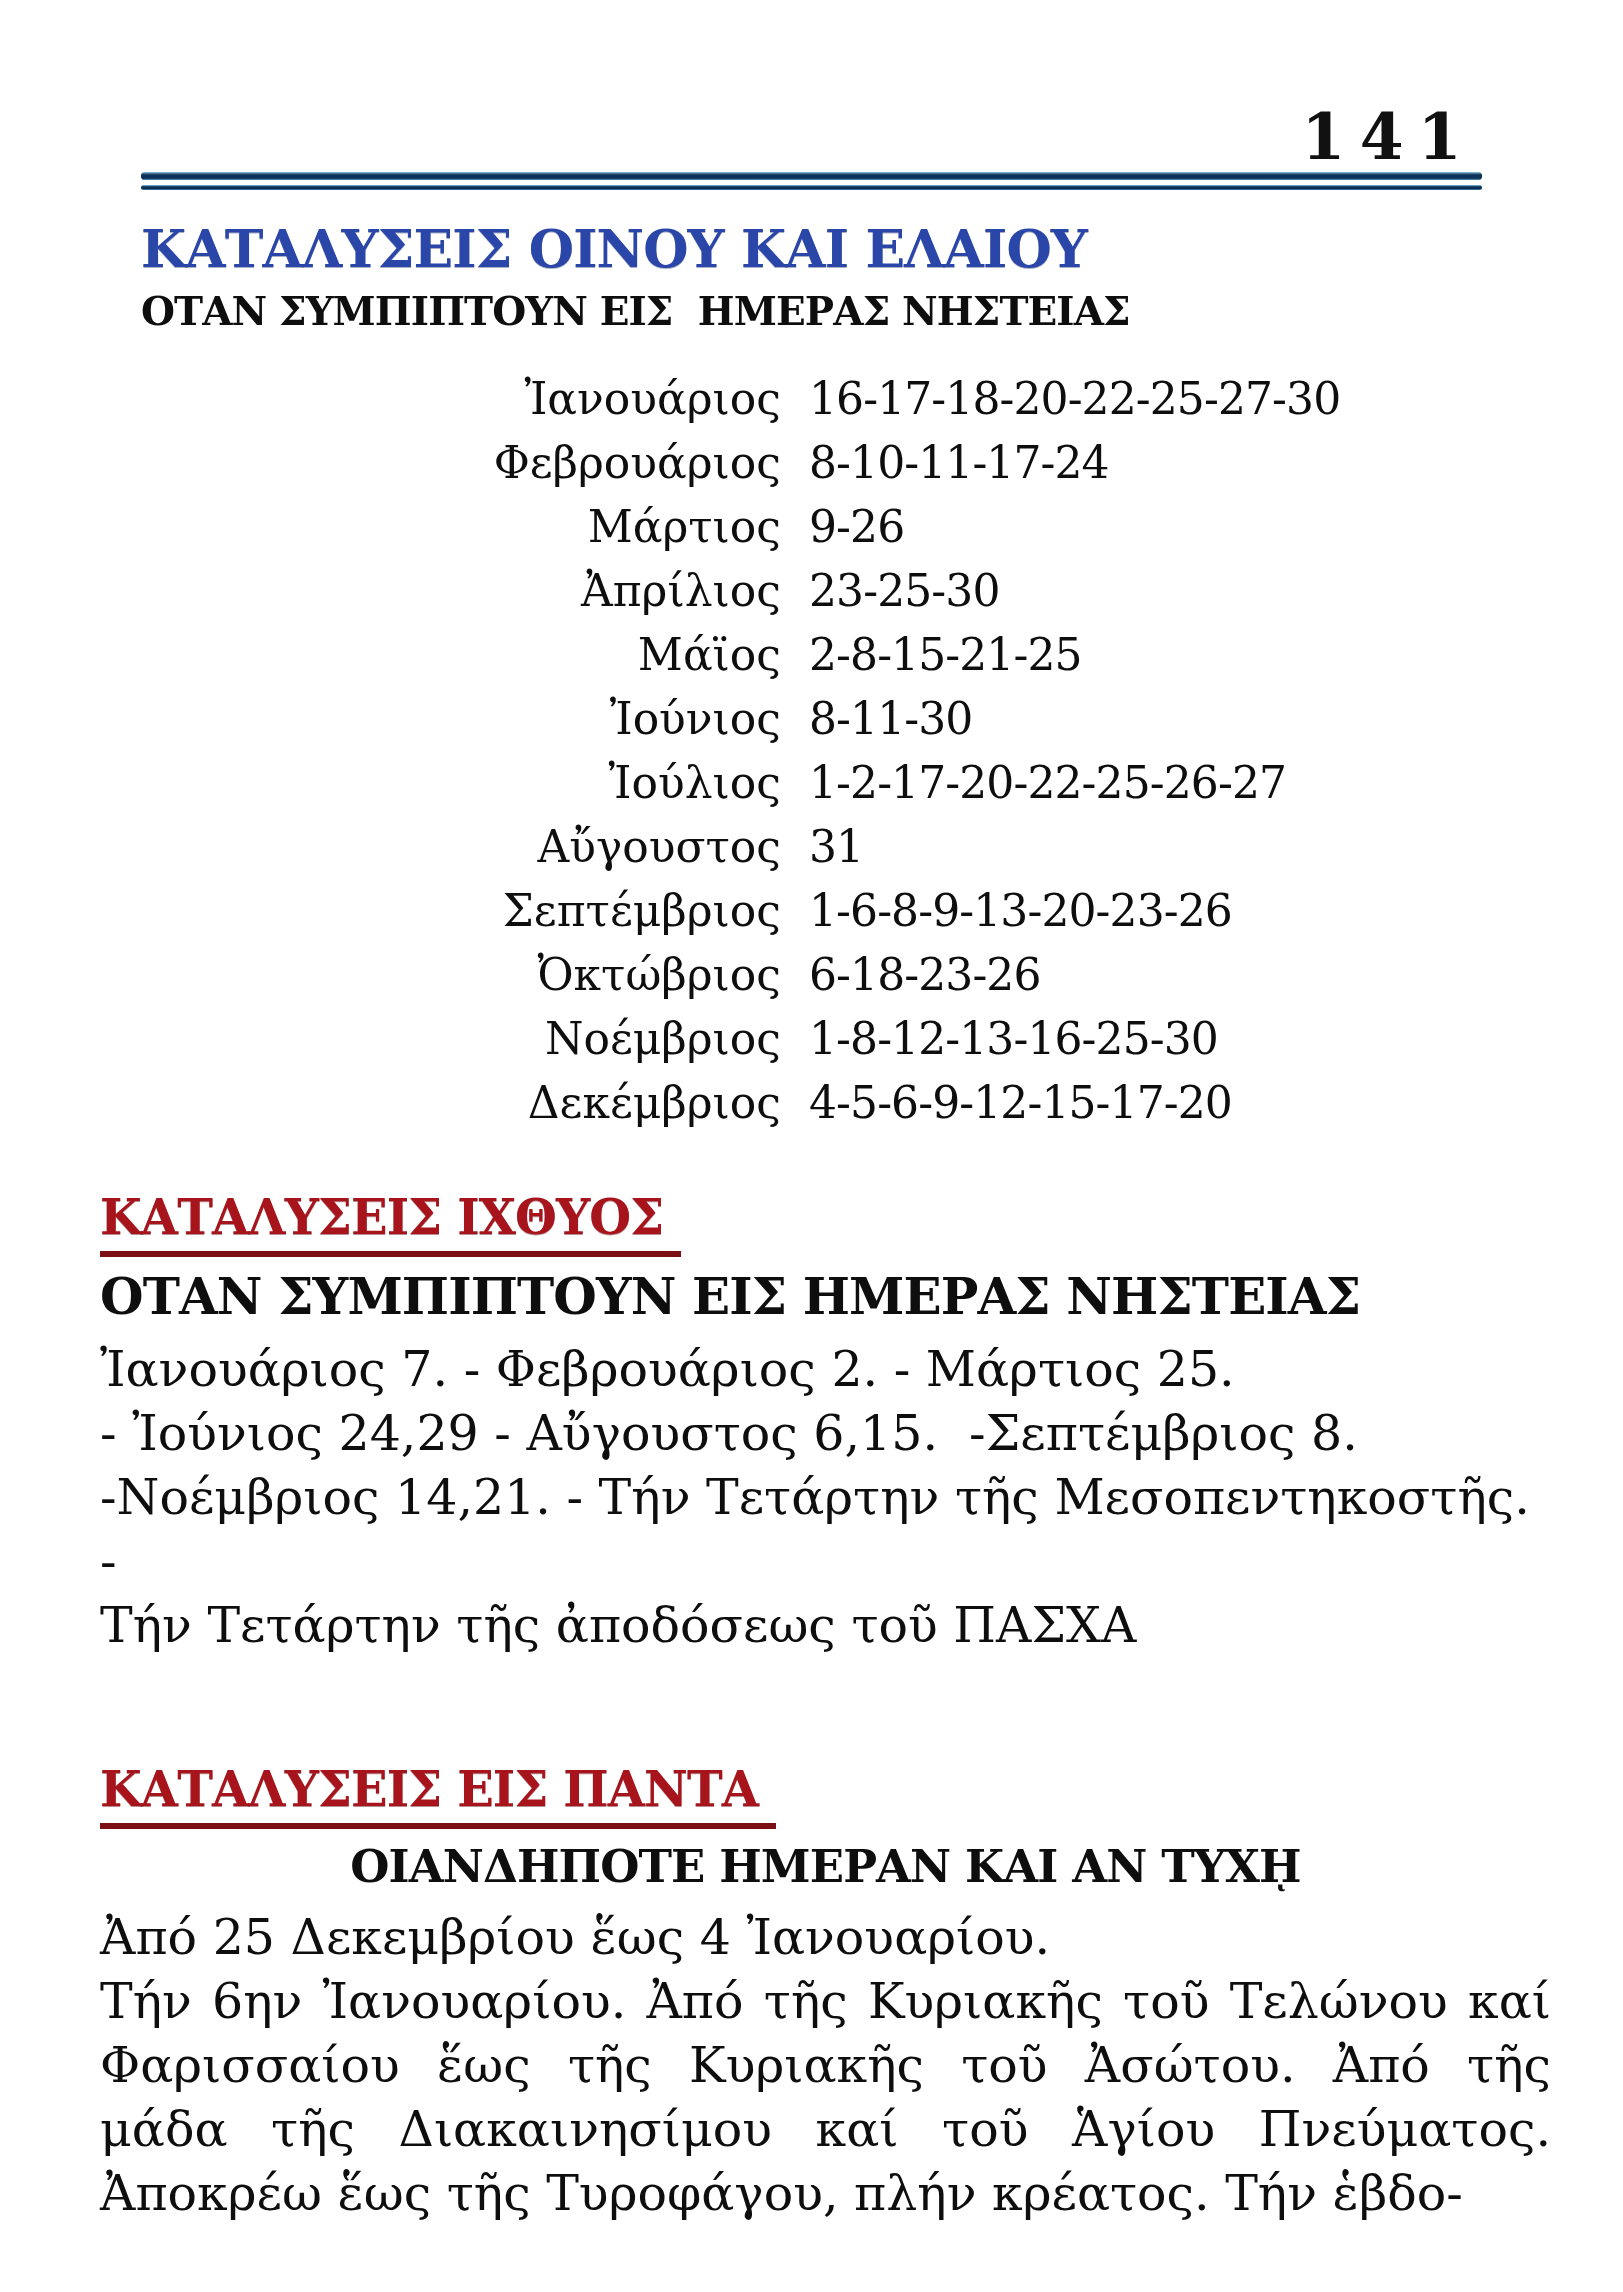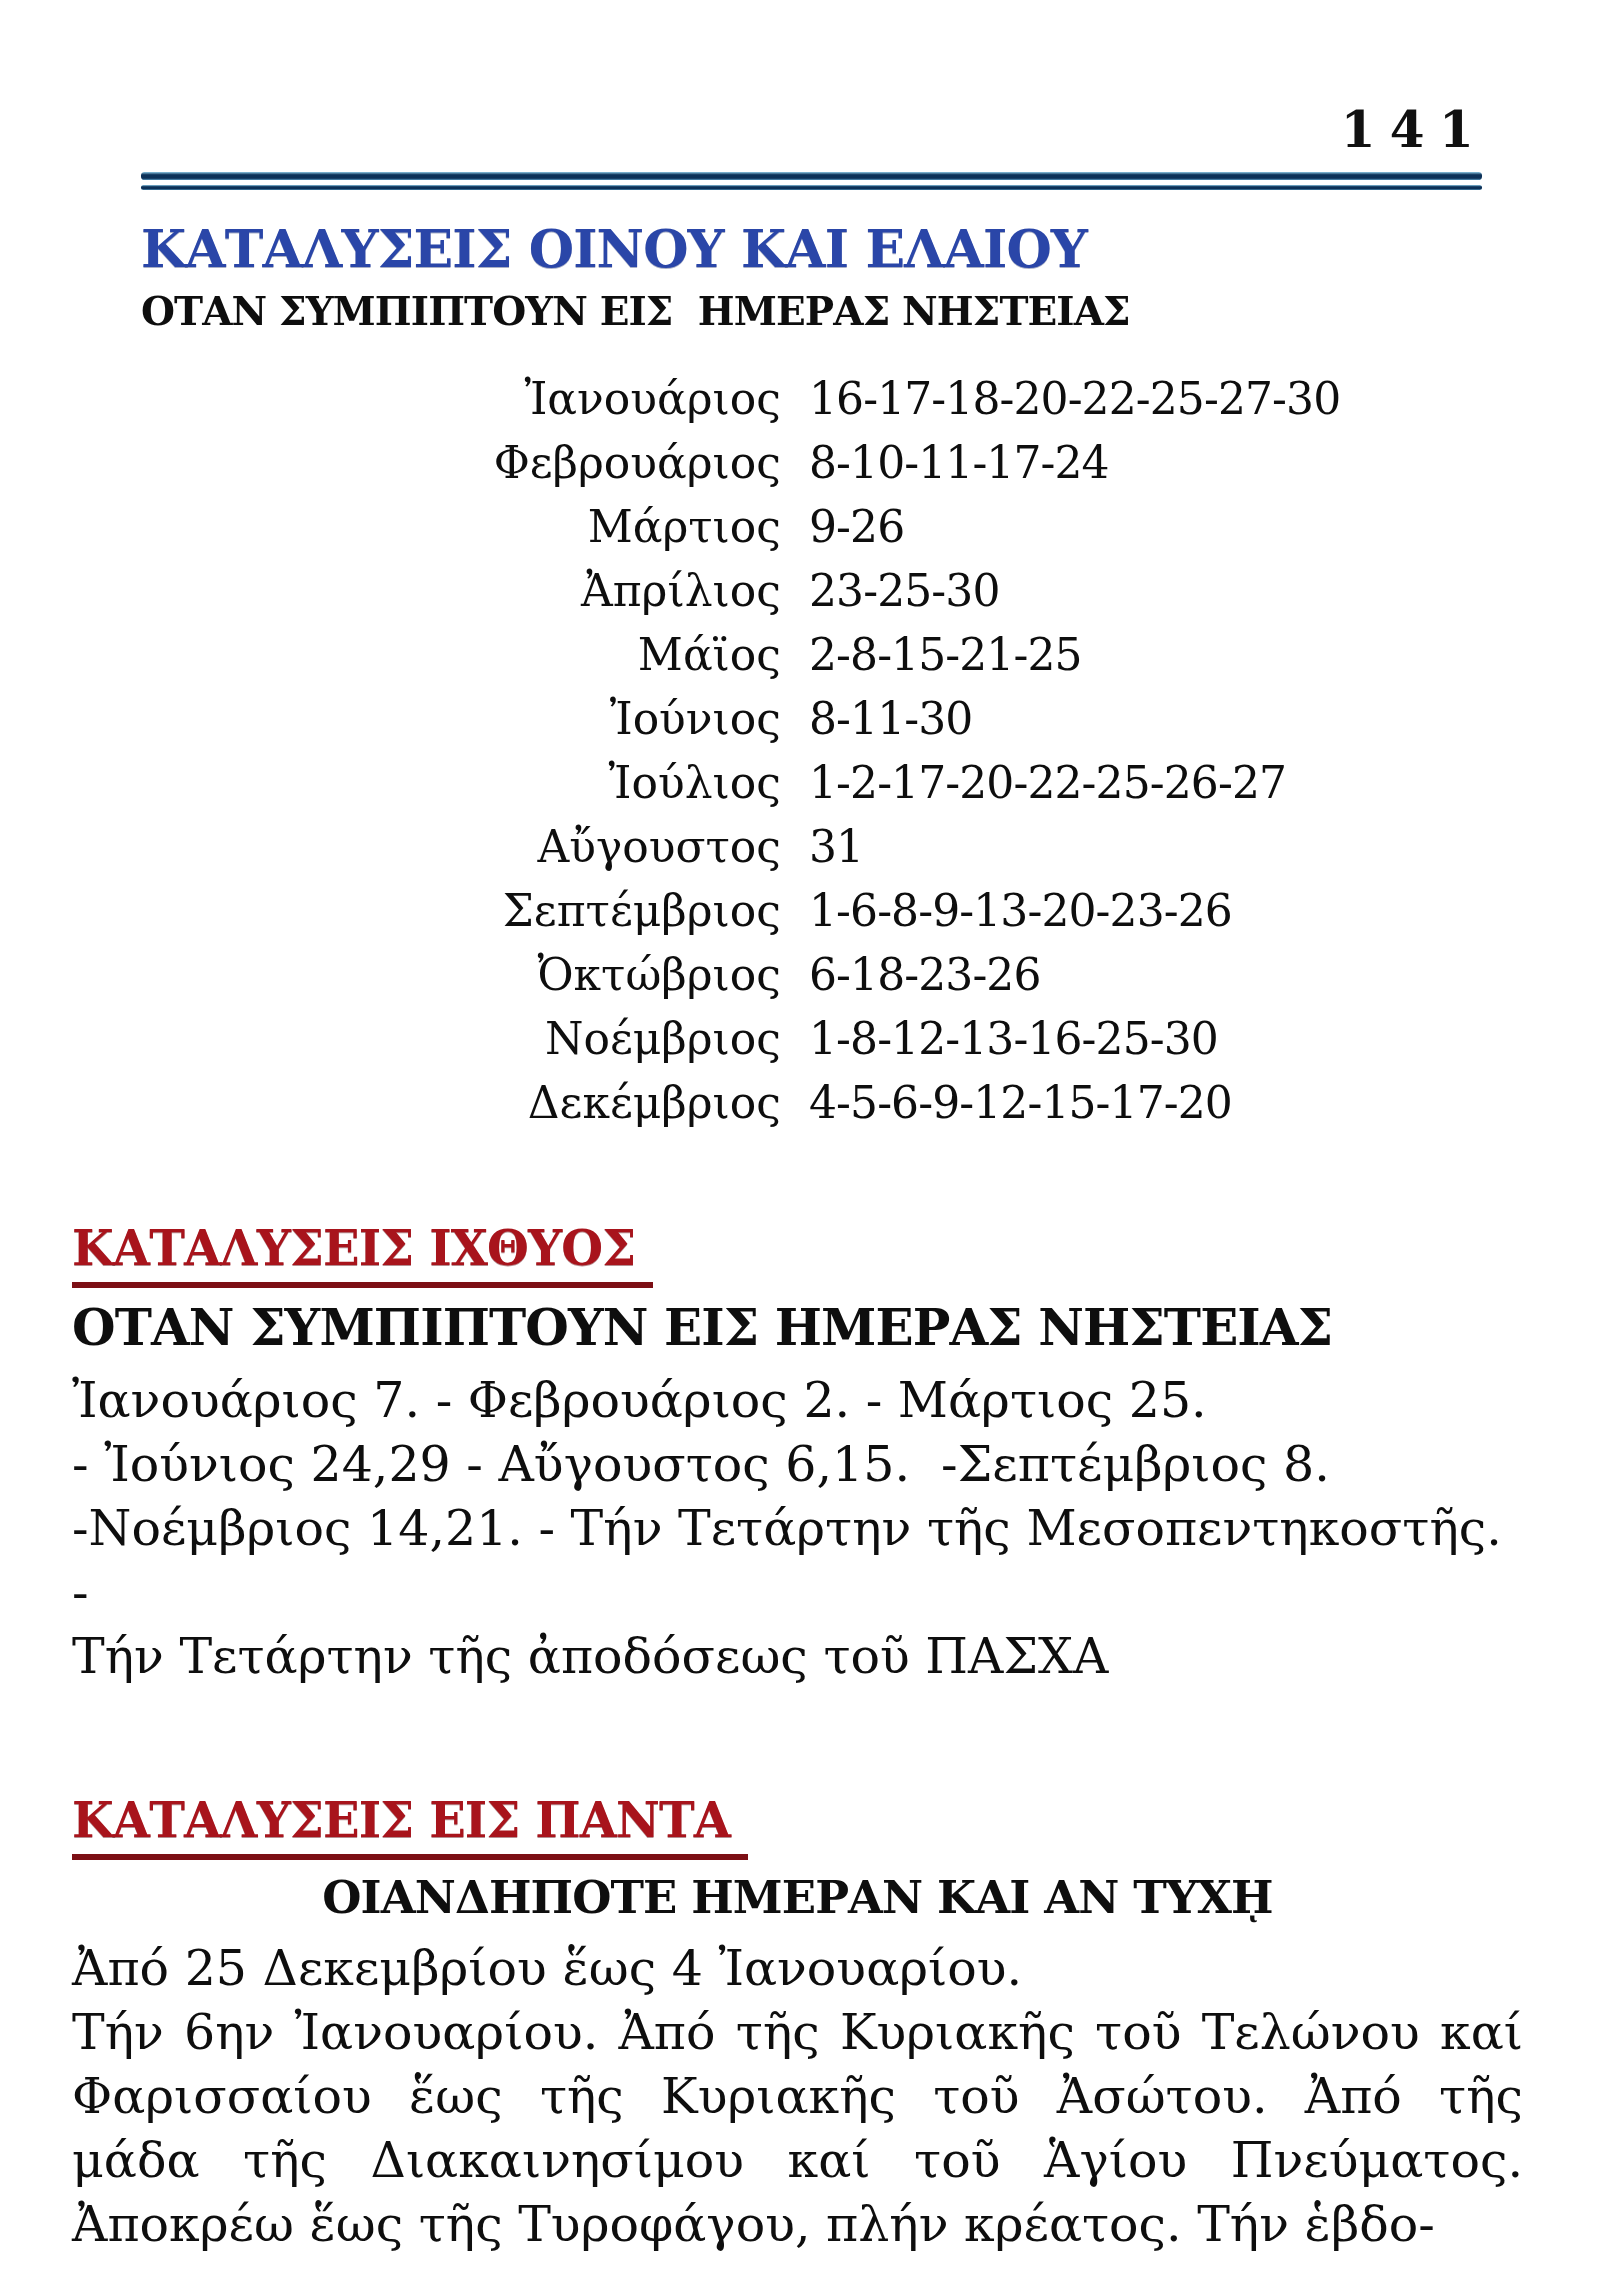--- a/index.html
+++ b/index.html
@@ -19,22 +19,22 @@
     background: #ffffff;
     overflow: hidden;
     font-family: "DejaVu Serif", "Liberation Serif", serif;
     color: var(--text-black);
   }
 
   
   .pagenum {
     position: absolute;
     top: 100px;
-    right: 136px;
-    font-size: 50px;
+    right: 148px;
+    font-size: 63px;
     font-weight: bold;
     letter-spacing: 14.3px;
     color: #111;
   }
 
   
   .rule { position: absolute; top: 172px; left: 141px; width: 1341px; }
   .rule .bar {
     border-radius: 3.6px;
     background: linear-gradient(180deg, #8ec8e4 0%, var(--rule-navy) 35%, var(--rule-navy) 78%, #5795bb 100%);
@@ -81,21 +81,21 @@
     column-gap: 41px;
     height: 64px;
     line-height: 64px;
     font-size: 44px;
     gap: 28px;
   }
   .calendar .month { text-align: right; }
   .calendar .dates { text-align: left; letter-spacing: -0.9px; }
 
   
-  .sect { position: absolute; left: 72px; width: 1451px; margin-top: 31px; }
+  .sect { position: absolute; left: 100px; width: 1451px; }
   .sect.fish { top: 1191px; }
   .sect.all  { top: 1763px; }
 
   .red-title {
     display: inline-block;
     font-size: 48px;
     line-height: 1.12;
     font-weight: bold;
     letter-spacing: -0.9px;
     color: var(--heading-red);

